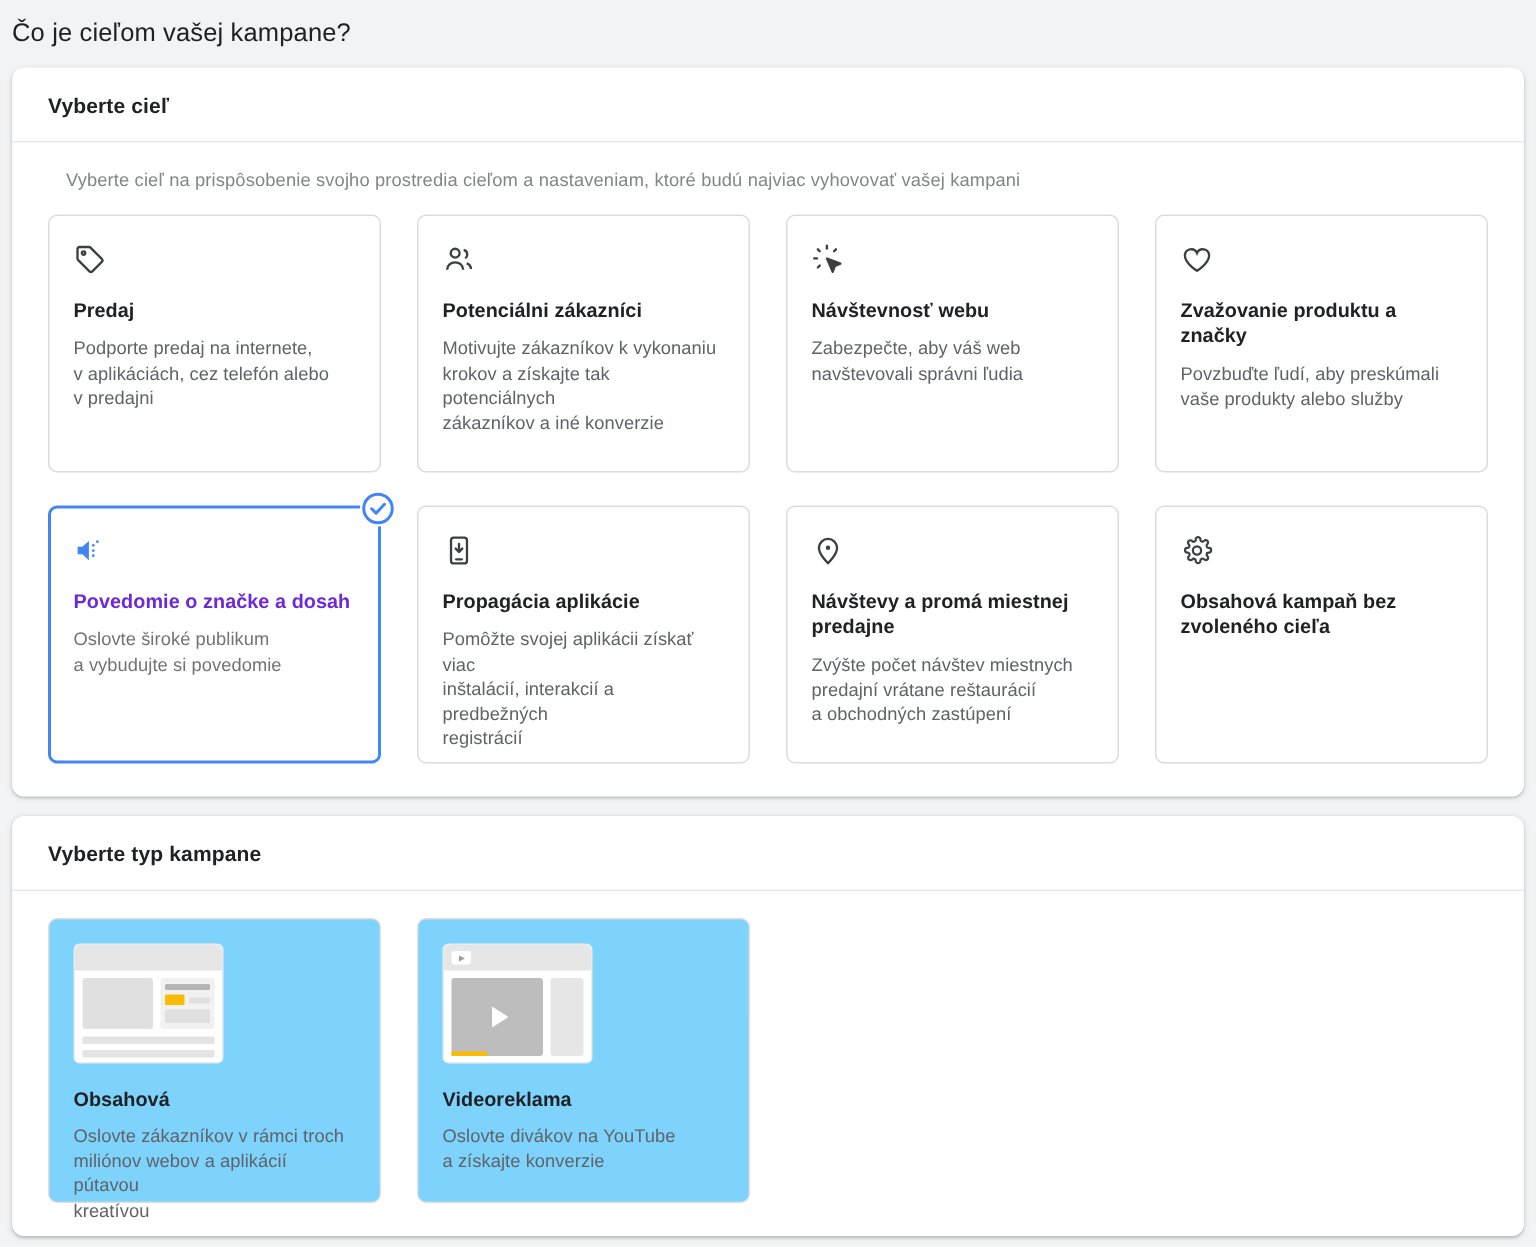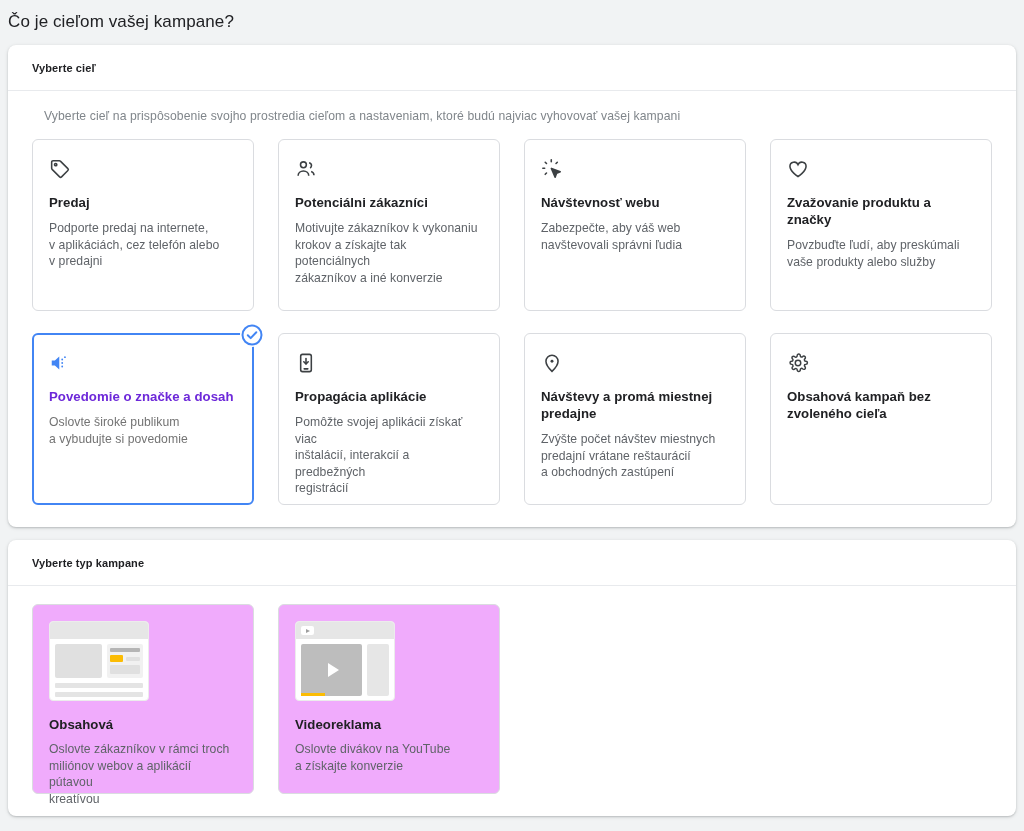--- a/index.html
+++ b/index.html
@@ -22,21 +22,21 @@
 
   .panel {
     background: #ffffff;
     border-radius: 8px;
     margin: 13px 8px 0 8px;
     box-shadow: 0 1px 2px rgba(60,64,67,.25), 0 1px 4px rgba(60,64,67,.10);
   }
   .panel-header {
     padding: 17px 24px 16px 24px;
     border-bottom: 1px solid #e8eaed;
-    font-size: 11px;
+    font-size: 14px;
     font-weight: 700;
     color: #202124;
     letter-spacing: .1px;
   }
   .panel-body { padding: 18px 24px 22px 24px; }
 
   .panel-desc {
     font-size: 12.2px;
     color: #80868b;
     margin: 0 0 16px 12px;
@@ -93,21 +93,21 @@
     top: -12px; right: -12px;
     width: 24px; height: 24px;
     border-radius: 50%;
     background: #fff;
   }
 
   
   .type-card {
     border: 1px solid #dadce0;
     border-radius: 6px;
-    background: #f0abfc;
+    background: #7dd3fc;
     height: 190px;
     padding: 16px 16px 14px 16px;
     cursor: pointer;
   }
   .thumb {
     width: 100px; height: 80px;
     border-radius: 4px;
     background: #fff;
     border: 1px solid #ececec;
     overflow: hidden;

